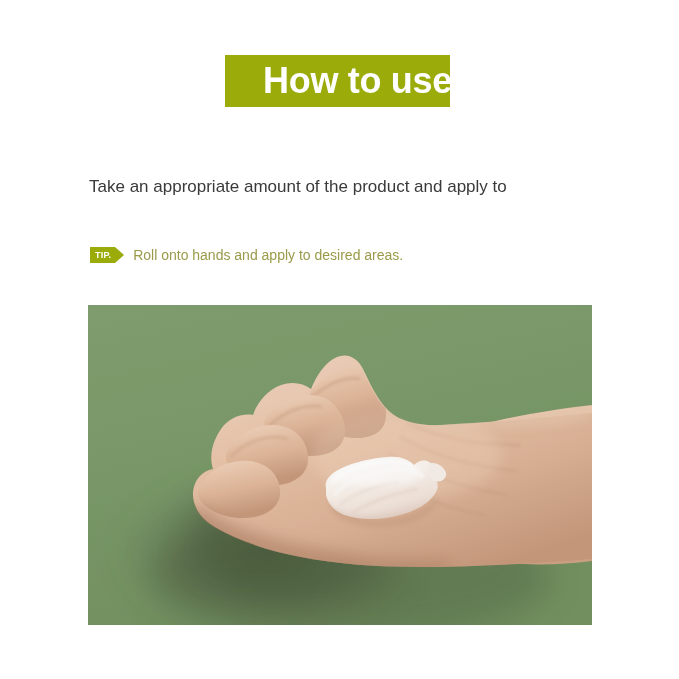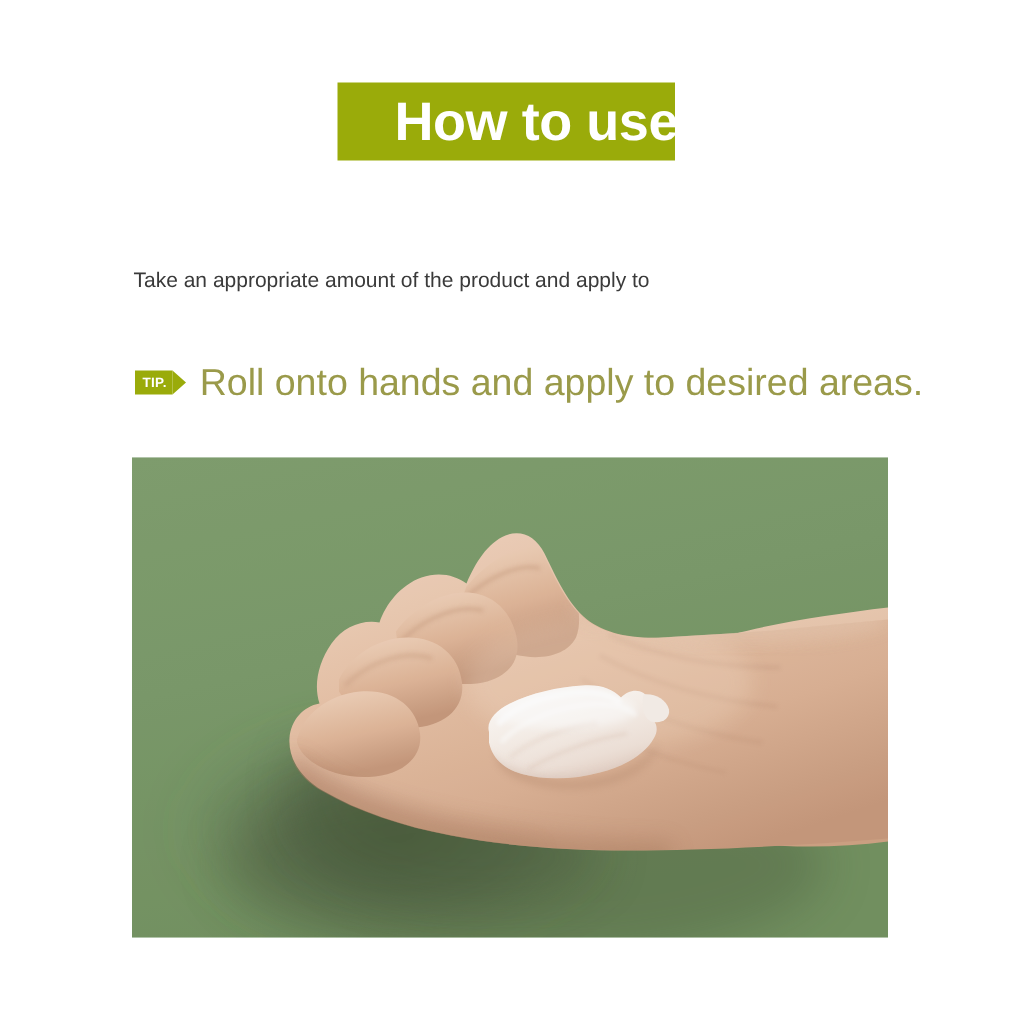--- a/index.html
+++ b/index.html
@@ -46,21 +46,21 @@
     font-family: "Liberation Sans", sans-serif;
   }
 
   
   .body-copy {
     position: absolute;
     left: 89px;
     top: 172px;
     width: 510px;
     color: #3a3a3a;
-    font-size: 14px;
+    font-size: 17px;
     line-height: 29px;
     font-family: "Liberation Sans", sans-serif;
   }
   .body-copy .line {
     display: block;
     white-space: nowrap;
   }
 
   
   .tip-row {
@@ -90,21 +90,21 @@
   }
   .tip-badge .tip-arrow {
     width: 0;
     height: 0;
     border-top: 8px solid transparent;
     border-bottom: 8px solid transparent;
     border-left: 9px solid #9aab0a;
   }
   .tip-text {
     color: #9a9a4a;
-    font-size: 25px;
+    font-size: 14px;
     line-height: 24px;
     white-space: nowrap;
     font-family: "Liberation Sans", sans-serif;
   }
 
   
   .photo {
     position: absolute;
     left: 88px;
     top: 305px;

